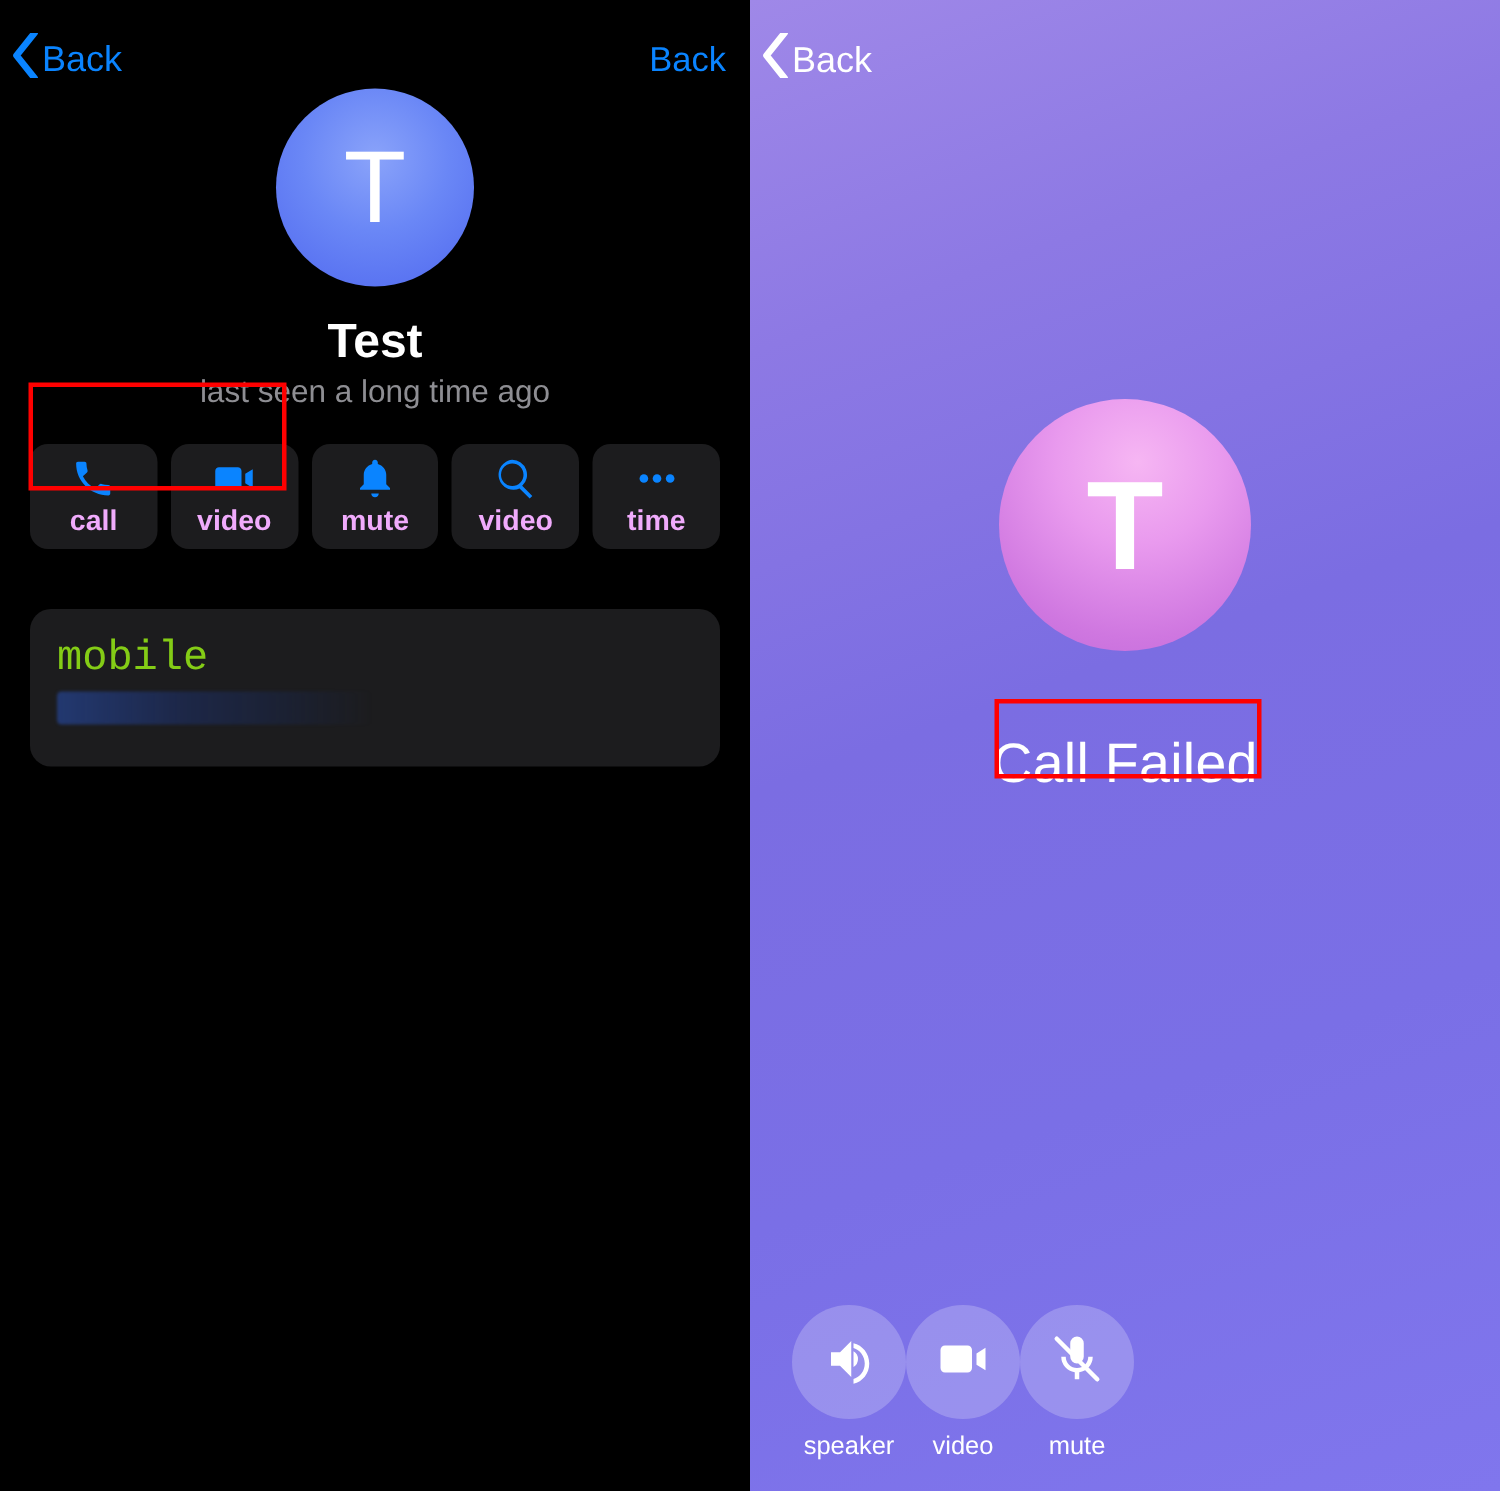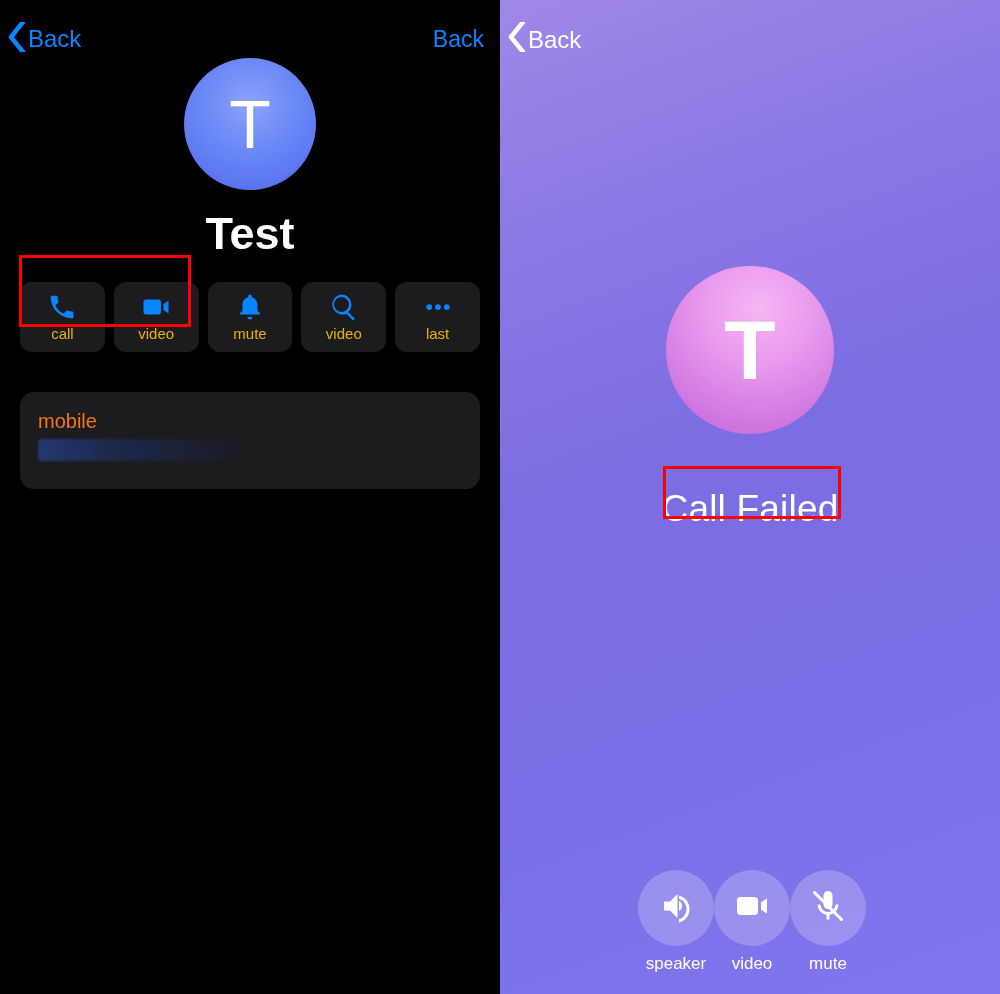--- a/index.html
+++ b/index.html
@@ -12,38 +12,38 @@
   .back-btn { display: flex; align-items: center; color: #0a84ff; font-size: 24px; cursor: pointer; line-height: 1; }
   .back-btn svg { width: 18px; height: 30px; margin-right: 2px; }
   .edit-btn { color: #0a84ff; font-size: 23px; cursor: pointer; }
   .profile-head { margin-top: 2px; display: flex; flex-direction: column; align-items: center; }
   .avatar-lg {
     width: 132px; height: 132px; border-radius: 50%;
     background: radial-gradient(circle at 50% 35%, #8aa3fa 0%, #6a87f6 45%, #5068ef 100%);
     display: flex; align-items: center; justify-content: center;
     color: #fff; font-size: 68px; font-weight: 500;
   }
-  .contact-name { margin-top: 18px; font-size: 45px; font-weight: 600; color: #fff; }
+  .contact-name { margin-top: 18px; font-size: 32px; font-weight: 600; color: #fff; }
   .contact-status { margin-top: 4px; font-size: 21px; color: #8e8e93; }
   .action-row { margin-top: 22px; padding: 0 20px; display: flex; gap: 9px; }
   .action-btn {
     flex: 1; height: 70px; background: #1c1c1e; border-radius: 12px;
     display: flex; flex-direction: column; align-items: center; justify-content: center;
     cursor: pointer;
   }
   .action-btn .icon { width: 30px; height: 30px; display: flex; align-items: center; justify-content: center; }
   .action-btn .icon svg { fill: #0a84ff; }
-  .action-btn .lbl { margin-top: 3px; font-size: 15px; color: #eab308; }
+  .action-btn .lbl { margin-top: 3px; font-size: 19px; color: #f0abfc; font-weight: bold; }
   .highlight-red { position:absolute; border: 3px solid #ff0000; pointer-events: none; }
   .hl1 { left: 19px; top: 255px; width: 172px; height: 72px; }
   .info-card {
     margin: 40px 20px 0; background: #1c1c1e; border-radius: 14px; padding: 18px 18px 28px;
     position: relative; overflow: hidden;
   }
-  .info-card .lbl { color: #f97316; font-size: 20px; }
+  .info-card .lbl { color: #84cc16; font-size: 28px; font-family: Liberation Mono, monospace; }
   .info-card .number { margin-top: 6px; height: 22px; position: relative; }
   .blur-strip {
     position:absolute; left:0; top:0; height:22px; width: 210px;
     background: linear-gradient(90deg, rgba(40,80,180,0.55), rgba(30,60,150,0.35) 40%, rgba(25,50,120,0.25) 70%, rgba(20,20,30,0) 100%);
     filter: blur(1px); border-radius: 3px;
   }
   
   .panel-right {
     width: 500px;
     background: linear-gradient(160deg, #9f88e8 0%, #8d79e4 20%, #7b6de2 45%, #7a6fe6 70%, #8076ed 100%);
@@ -57,21 +57,21 @@
     width: 168px; height: 168px; border-radius: 50%;
     background: radial-gradient(circle at 55% 25%, #f6b6f3 0%, #e99aee 35%, #cf77e0 75%, #c069d9 100%);
     display: flex; align-items: center; justify-content: center;
     color: #fff; font-size: 84px; font-weight: 600;
   }
   .call-status { margin-top: 54px; font-size: 37px; font-weight: 400; color: #fff; letter-spacing: .2px; }
   .hl2 { left: 663px; top: 466px; width: 178px; height: 53px; }
   
   .call-controls {
     position: absolute; left: 4px; right: 0; bottom: 20px;
-    display: flex; justify-content: center; padding: 0 24px;
+    display: flex; justify-content: flex-start; padding: 0 24px;
   }
   .ctrl { display: flex; flex-direction: column; align-items: center; cursor: pointer; }
   .ctrl .circ {
     width: 76px; height: 76px; border-radius: 50%;
     background: rgba(255,255,255,0.22);
     display: flex; align-items: center; justify-content: center;
   }
   .ctrl .circ svg { fill: #fff; width: 36px; height: 36px; }
   .ctrl.end .circ { background: #ff3b30; }
   .ctrl .lbl { margin-top: 8px; font-size: 17px; color: #fff; }
@@ -92,20 +92,21 @@
         <span>Back</span>
       </div>
       <div class="edit-btn">Back</div>
     </div>
 
     <div class="profile-head">
       <div class="avatar-lg">
         <span>T</span>
       </div>
       <div class="contact-name">Test</div>
+      <div class="contact-status">last seen a long time ago</div>
     </div>
 
     <div class="action-row">
       <div class="action-btn">
         <span class="icon">
           <svg viewBox="0 0 24 24">
               <path d="M6.6 10.8c1.4 2.8 3.8 5.2 6.6 6.6l2.2-2.2c.3-.3.7-.4 1.1-.3 1.2.4 2.4.6 3.7.6.6 0 1 .4 1 1v3.5c0 .6-.4 1-1 1C10.6 21 3 13.4 3 4c0-.6.4-1 1-1h3.5c.6 0 1 .4 1 1 0 1.3.2 2.5.6 3.7.1.4 0 .8-.3 1.1L6.6 10.8z"></path>
             </svg>
         </span>
         <span class="lbl">call</span>
@@ -135,21 +136,21 @@
         <span class="lbl">video</span>
       </div>
       <div class="action-btn">
         <span class="icon">
           <svg viewBox="0 0 24 24">
               <circle cx="5" cy="12" r="2.3"></circle>
               <circle cx="12" cy="12" r="2.3"></circle>
               <circle cx="19" cy="12" r="2.3"></circle>
             </svg>
         </span>
-        <span class="lbl">last</span>
+        <span class="lbl">time</span>
       </div>
     </div>
 
     <div class="info-card">
       <div class="lbl">mobile</div>
       <div class="number">
         <div class="blur-strip"></div>
       </div>
     </div>
   </div>

